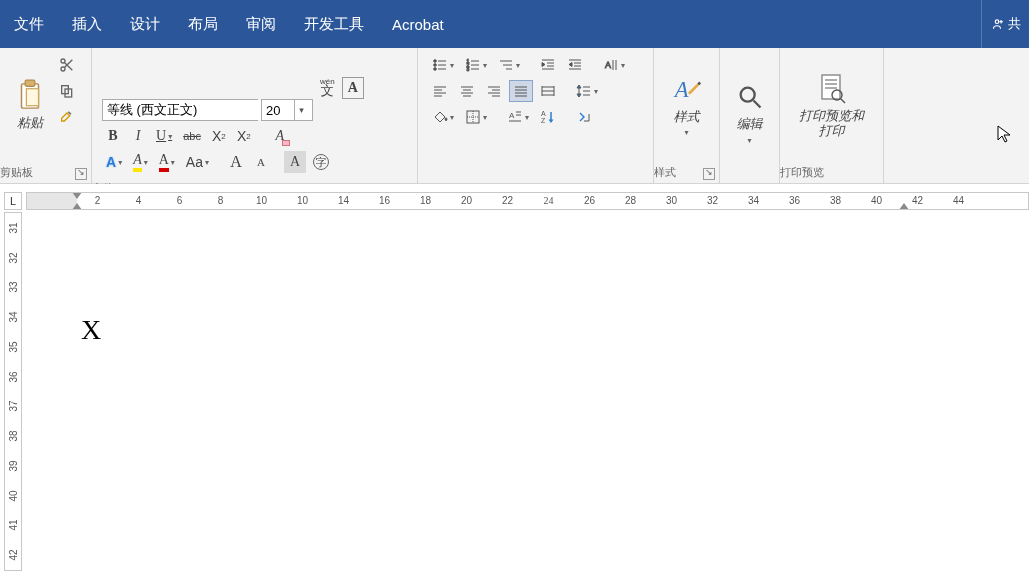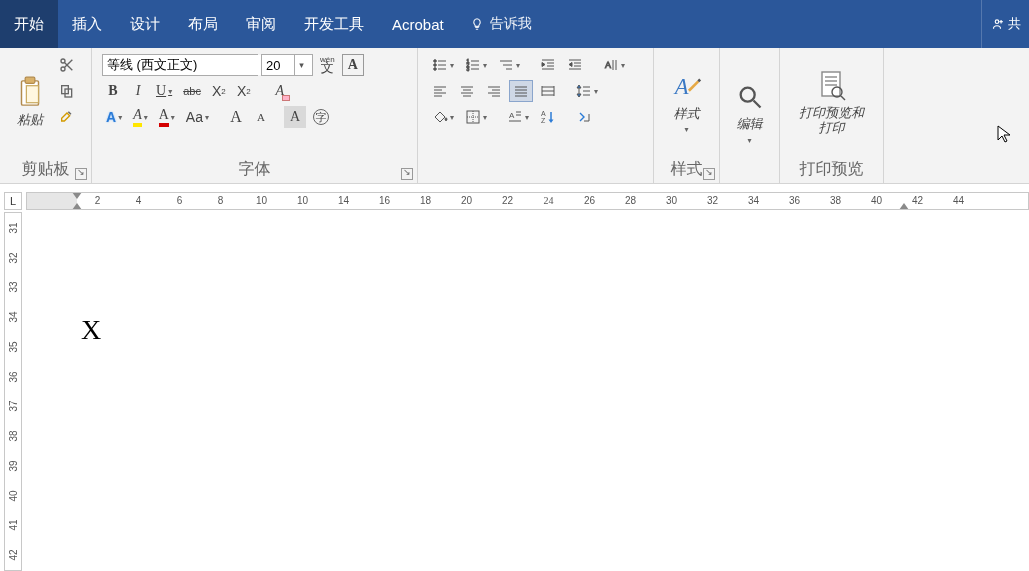--- a/index.html
+++ b/index.html
@@ -10,35 +10,35 @@
 .titlebar .tab { padding: 0 14px; display: flex; align-items: center; font-size: 15px; cursor: pointer; }
 .titlebar .tab.active { background: #1e3e6e; }
 .titlebar .spacer { flex: 1; }
 .titlebar .tellme { display: flex; align-items: center; gap: 6px; font-size: 14px; opacity: .9; padding: 0 12px; }
 .titlebar .share { display: flex; align-items: center; gap: 4px; padding: 0 8px; border-left: 1px solid rgba(255,255,255,.2); }
 
 
 .ribbon { background: #f3f3f3; border-bottom: 1px solid #d4d4d4; height: 136px; display: flex; }
 .group { border-right: 1px solid #d4d4d4; display: flex; flex-direction: column; position: relative; }
 .group-body { flex: 1; display: flex; padding: 4px 6px; }
-.group-label { text-align: center; font-size: 16px; color: #666; padding: 2px 6px 3px; position: relative; }
+.group-label { font-size: 11px; color: #666; padding: 2px 0 3px; position: relative; }
 .group-label .launcher { position: absolute; right: 4px; bottom: 3px; width: 12px; height: 12px; border: 1px solid #999; cursor: pointer; }
 .group-label .launcher::after { content: "↘"; font-size: 9px; position: absolute; top: -2px; left: 1px; color: #666; }
 
 .big-btn { display: flex; flex-direction: column; align-items: center; justify-content: center; gap: 4px; padding: 4px 8px; cursor: pointer; font-size: 13px; color: #444; min-width: 44px; }
 .big-btn .icon { width: 32px; height: 32px; display: flex; align-items: center; justify-content: center; }
 .big-btn .lbl { text-align: center; line-height: 1.15; font-style: italic; }
 
 .mini-col { display: flex; flex-direction: column; gap: 4px; padding: 2px; }
 .mini { width: 22px; height: 22px; display: flex; align-items: center; justify-content: center; cursor: pointer; color: #555; border: 1px solid transparent; }
 .mini svg { width: 16px; height: 16px; }
 
 .font-rows { display: flex; flex-direction: column; gap: 4px; padding: 2px 4px; }
 .row { display: flex; align-items: center; gap: 3px; }
-.combo { display: flex; align-items: center; border: 1px solid #ababab; background: #fff; height: 22px; }
+.combo { display: flex; align-items: center; border: 1px solid #ababab; background: #fff; height: 22px; margin-top: 45px; }
 .combo input { border: none; outline: none; font-size: 13px; padding: 0 4px; height: 100%; }
 .combo .dd { width: 14px; height: 100%; border-left: 1px solid #ababab; display: flex; align-items: center; justify-content: center; font-size: 9px; color: #555; cursor: pointer; }
 
 .tool { height: 22px; min-width: 22px; padding: 0 3px; display: flex; align-items: center; justify-content: center; cursor: pointer; border: 1px solid transparent; color: #444; font-size: 14px; position: relative; }
 .tool .dd-caret { font-size: 8px; margin-left: 2px; color: #666; }
 .tool.boxed { border: 1px solid #999; }
 
 
 .rulers-wrap { position: absolute; top: 184px; left: 0; right: 0; bottom: 0; background: #fff; }
 .h-ruler { position: absolute; top: 8px; left: 26px; right: 0; height: 18px; background: #fff; border: 1px solid #c8c8c8; display: flex; overflow: hidden; }
@@ -60,33 +60,27 @@
 .indent-marker-bot {
   position:absolute; width:0; height:0;
   border-left:5px solid transparent; border-right:5px solid transparent;
   border-bottom:7px solid #8a8a8a;
 }
 </style>
 </head>
 <body>
 
 <div class="titlebar">
-  <div class="tab active">开始</div>
+  <div class="tab">文件</div>
   <div class="tab">插入</div>
   <div class="tab">设计</div>
   <div class="tab">布局</div>
   <div class="tab">审阅</div>
   <div class="tab">开发工具</div>
   <div class="tab">Acrobat</div>
-  <div class="tellme">
-    <svg width="14" height="14" viewBox="0 0 24 24" fill="none" stroke="#fff" stroke-width="2">
-        <path d="M9 18h6M10 21h4M12 3a6 6 0 00-4 10c1 1 1 2 1 3h6c0-1 0-2 1-3a6 6 0 00-4-10z"></path>
-      </svg>
-    <span>告诉我</span>
-  </div>
   <div class="spacer"></div>
   <div class="share">
     <svg width="14" height="14" viewBox="0 0 24 24" fill="none" stroke="#fff" stroke-width="2">
         <circle cx="12" cy="8" r="3"></circle>
         <path d="M6 20c0-3 3-5 6-5s6 2 6 5"></path>
         <line x1="19" y1="5" x2="19" y2="11"></line>
         <line x1="16" y1="8" x2="22" y2="8"></line>
       </svg>
     <span>共</span>
   </div>

